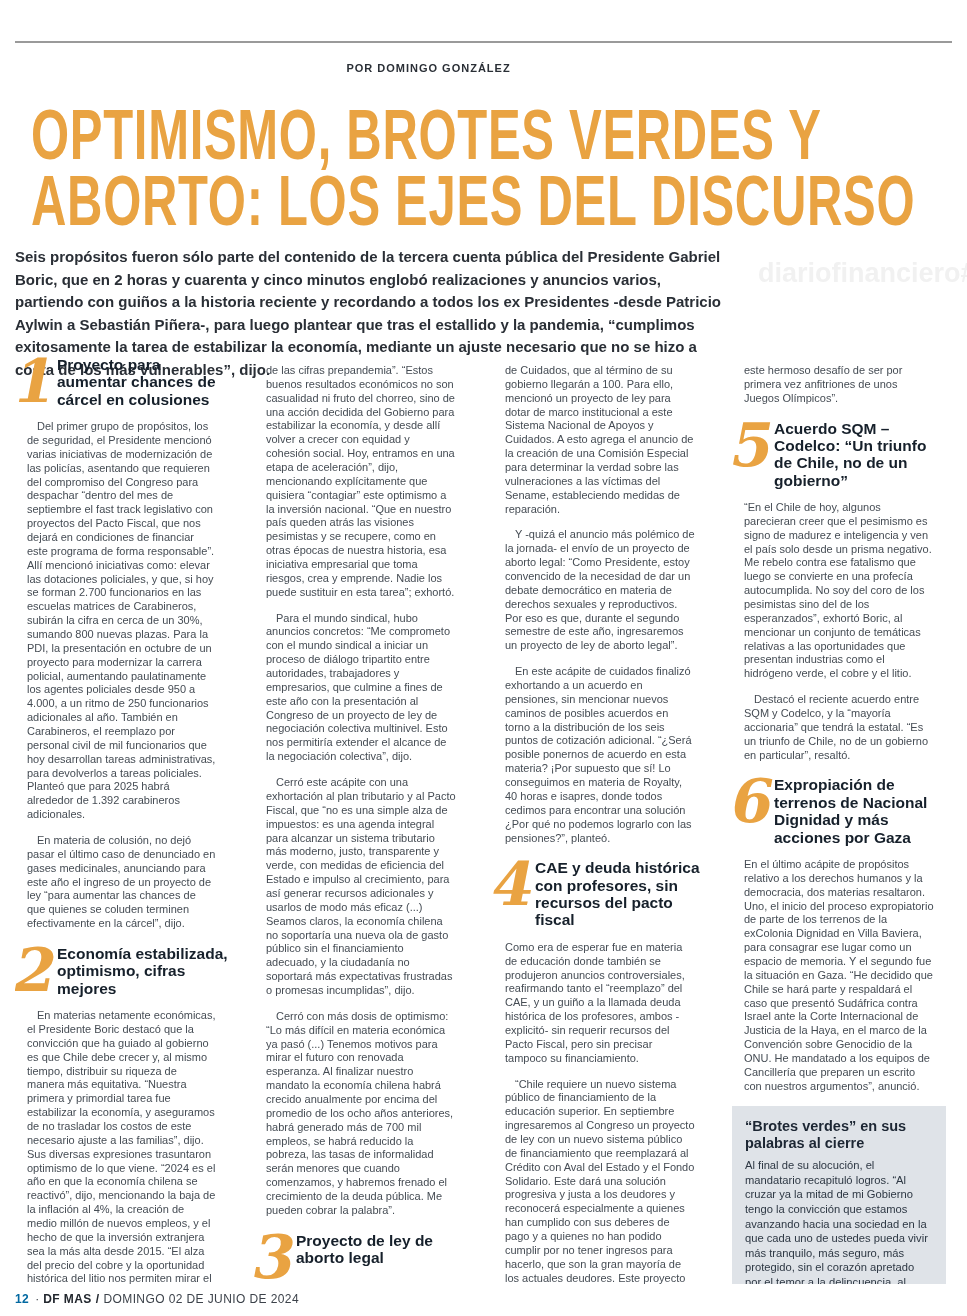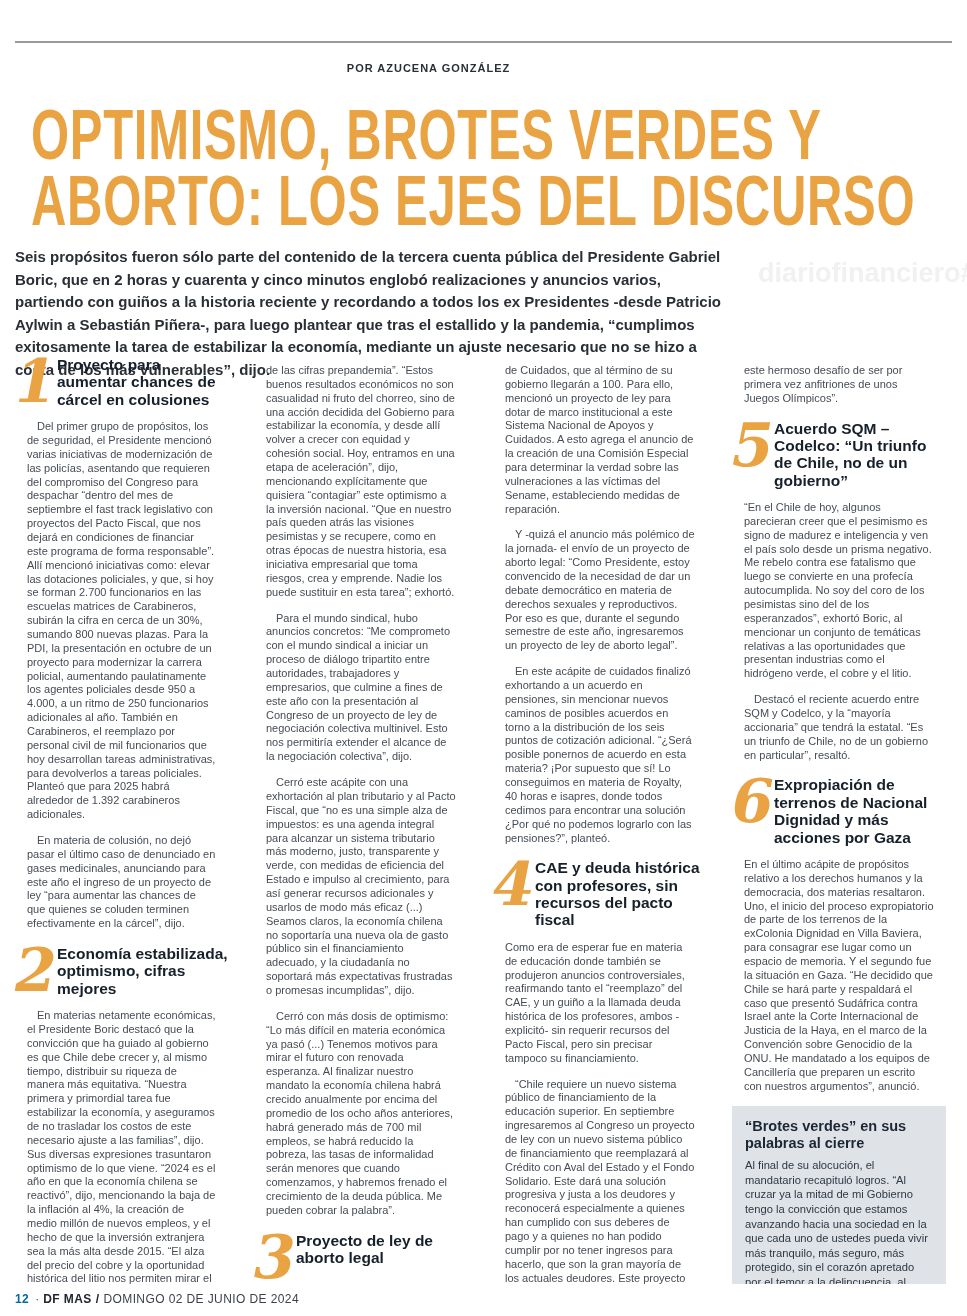--- a/index.html
+++ b/index.html
@@ -100,21 +100,21 @@
 </style>
 </head>
 <body>
 
 <div class="page">
 
   <div class="banner-row">
     <div class="banner-rule"></div>
   </div>
 
-  <div class="byline">POR AZUCENA GONZÁLEZ</div>
+  <div class="byline">POR DOMINGO GONZÁLEZ</div>
 
   <h1 class="headline" style="margin:16px;">
     <span class="hline">OPTIMISMO, BROTES VERDES Y</span>
     <span class="hline">ABORTO: LOS EJES DEL DISCURSO</span>
   </h1>
 
   <div class="deck">Seis propósitos fueron sólo parte del contenido de la tercera cuenta pública del Presidente Gabriel Boric, que en 2 horas y cuarenta y cinco minutos englobó realizaciones y anuncios varios, partiendo con guiños a la historia reciente y recordando a todos los ex Presidentes -desde Patricio Aylwin a Sebastián Piñera-, para luego plantear que tras el estallido y la pandemia, “cumplimos exitosamente la tarea de estabilizar la economía, mediante un ajuste necesario que no se hizo a costa de los más vulnerables”, dijo.</div>
 
   <div class="watermark">diariofinanciero#lago</div>
 

